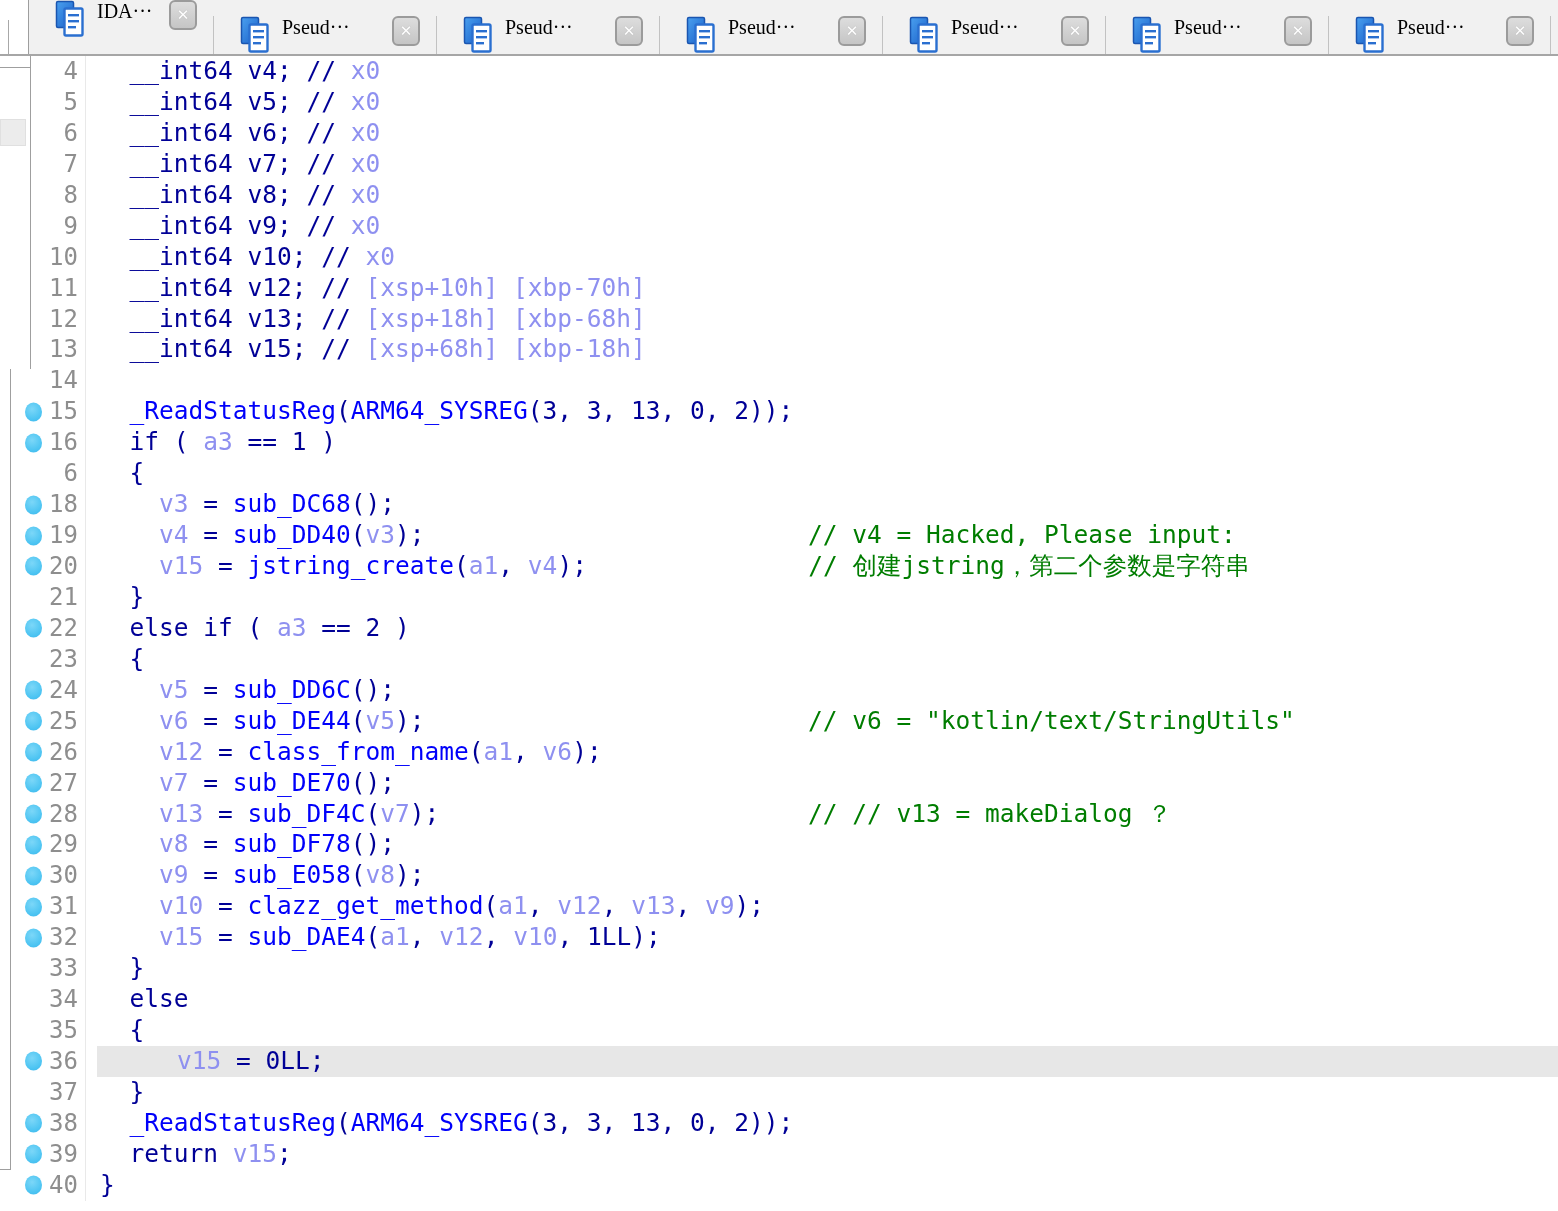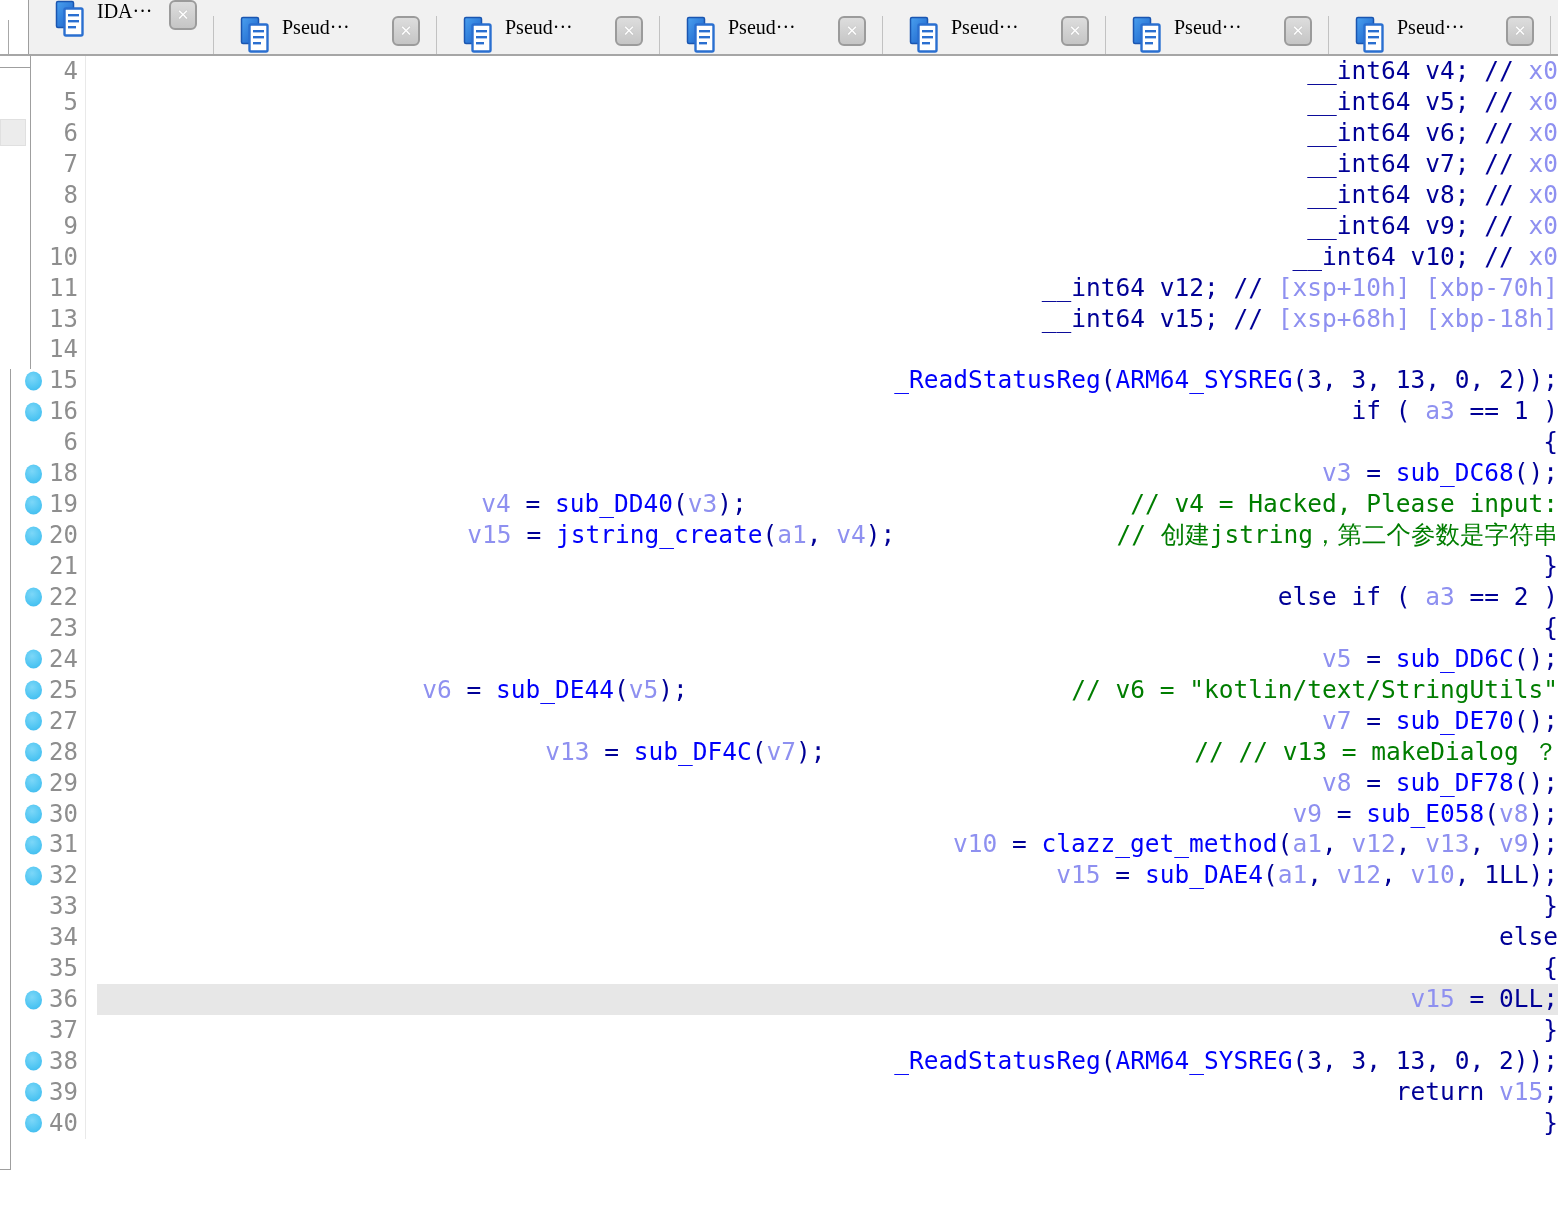--- a/index.html
+++ b/index.html
@@ -55,21 +55,20 @@
   .dot {
     position:absolute; left:25px; top:50%; transform:translateY(-50%);
     width:17px; height:19px; border-radius:50%;
     background:radial-gradient(circle at 42% 35%, #7cd7f8 0%, var(--bp,#4cc4f2) 65%, #3db4ea 100%);
   }
   .spc { width:11px; flex:0 0 11px; }
   .code {
     flex:1; white-space:pre; overflow:hidden;
     font-size:24.5px; line-height:30.945px; color:var(--cd,#000096);
     padding-left:3px;
-    text-align:right;
   }
   .row.hl .code { background:var(--hlbg,#e7e7e7);padding-left:21px; }
   .tk-f { color:var(--cf,#0000fa); }
   .tk-v { color:var(--cv,#8e90f0); }
   .tk-g { color:var(--cg,#007d00); }
 
   
   .strip { position:absolute; background:#9f9f9f; }
   .strip.thumb { background:#ececec; border:1px solid #e0e0e0; }
 </style>
@@ -256,20 +255,27 @@
   </div>
       <div class="row">
     <div class="gut">
       <span class="num">11</span>
     </div>
     <div class="spc"></div>
     <div class="code"><span class="tk-d">  __int64 v12; // </span><span class="tk-v">[xsp+10h] [xbp-70h]</span></div>
   </div>
       <div class="row">
     <div class="gut">
+      <span class="num">12</span>
+    </div>
+    <div class="spc"></div>
+    <div class="code"><span class="tk-d">  __int64 v13; // </span><span class="tk-v">[xsp+18h] [xbp-68h]</span></div>
+  </div>
+      <div class="row">
+    <div class="gut">
       <span class="num">13</span>
     </div>
     <div class="spc"></div>
     <div class="code"><span class="tk-d">  __int64 v15; // </span><span class="tk-v">[xsp+68h] [xbp-18h]</span></div>
   </div>
       <div class="row">
     <div class="gut">
       <span class="num">14</span>
     </div>
     <div class="spc"></div>
@@ -344,20 +350,27 @@
     <span class="dot"></span></div>
     <div class="spc"></div>
     <div class="code"><span class="tk-d">    </span><span class="tk-v">v5</span><span class="tk-d"> = </span><span class="tk-f">sub_DD6C</span><span class="tk-d">();</span></div>
   </div>
       <div class="row">
     <div class="gut">
       <span class="num">25</span>
     <span class="dot"></span></div>
     <div class="spc"></div>
     <div class="code"><span class="tk-d">    </span><span class="tk-v">v6</span><span class="tk-d"> = </span><span class="tk-f">sub_DE44</span><span class="tk-d">(</span><span class="tk-v">v5</span><span class="tk-d">);                          </span><span class="tk-g">// v6 = "kotlin/text/StringUtils"</span></div>
+  </div>
+      <div class="row">
+    <div class="gut">
+      <span class="num">26</span>
+    <span class="dot"></span></div>
+    <div class="spc"></div>
+    <div class="code"><span class="tk-d">    </span><span class="tk-v">v12</span><span class="tk-d"> = </span><span class="tk-f">class_from_name</span><span class="tk-d">(</span><span class="tk-v">a1</span><span class="tk-d">, </span><span class="tk-v">v6</span><span class="tk-d">);</span></div>
   </div>
       <div class="row">
     <div class="gut">
       <span class="num">27</span>
     <span class="dot"></span></div>
     <div class="spc"></div>
     <div class="code"><span class="tk-d">    </span><span class="tk-v">v7</span><span class="tk-d"> = </span><span class="tk-f">sub_DE70</span><span class="tk-d">();</span></div>
   </div>
       <div class="row">
     <div class="gut">

